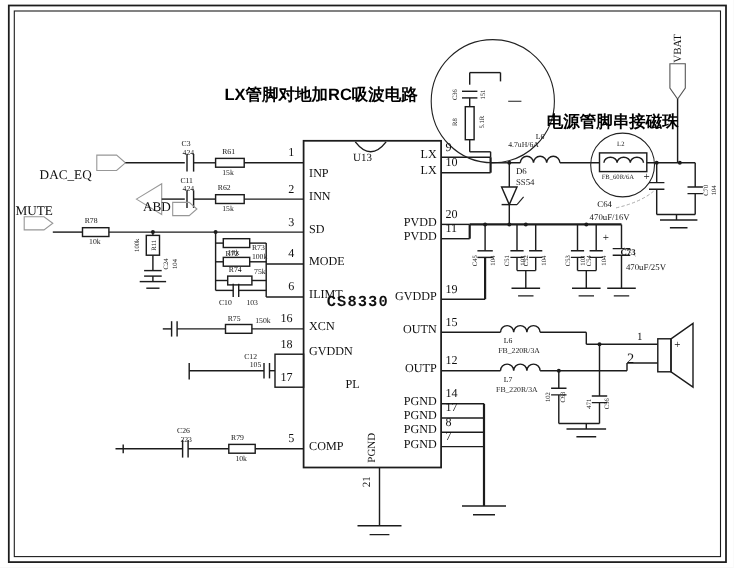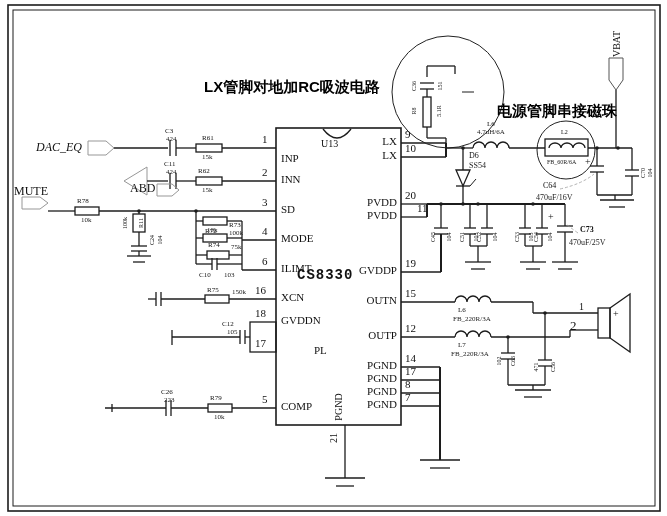--- a/index.html
+++ b/index.html
@@ -273,21 +273,21 @@
         <line x1="430" y1="468" x2="450" y2="468"></line>
       <line x1="345" y1="425" x2="345" y2="478"></line>
       <line x1="325" y1="478" x2="365" y2="478"></line>
         <line x1="336" y1="486" x2="354" y2="486"></line>
     </g>
   </svg>
 
   <div class="lbl cjk" style="left:204px;top:79px;">LX管脚对地加RC吸波电路</div>
   <div class="lbl cjk" style="left:497px;top:103px;">电源管脚串接磁珠</div>
 
-  <div class="lbl s12" style="left:36px;top:141px;font-style:italic;">DAC_EQ</div>
+  <div class="lbl s12" style="left:36px;top:153px;">DAC_EQ</div>
   <div class="lbl s12" style="left:14px;top:185px;">MUTE</div>
   <div class="lbl s12" style="left:130px;top:182px;">ABD</div>
   <div class="lbl s10 rot" style="left:601px;top:39px;width:32px;">VBAT</div>
 
   <div class="lbl s10" style="left:321px;top:139px;">U13</div>
   <div class="lbl partname" style="left:297px;top:268px;">CS8330</div>
 
   <div class="lbl iclbl" style="left:281px;top:141px;margin-top:12px;">INP</div>
   <div class="lbl iclbl" style="left:281px;top:174px;">INN</div>
   <div class="lbl iclbl" style="left:281px;top:204px;">SD</div>
@@ -316,21 +316,21 @@
   <div class="lbl iclbl right40" style="left:357px;top:295px;">OUTN</div>
   <div class="lbl iclbl right40" style="left:357px;top:330px;">OUTP</div>
   <div class="lbl iclbl right40" style="left:357px;top:360px;">PGND</div>
   <div class="lbl iclbl right40" style="left:357px;top:373px;">PGND</div>
   <div class="lbl iclbl right40" style="left:357px;top:386px;">PGND</div>
   <div class="lbl iclbl right40" style="left:357px;top:399px;">PGND</div>
 
   <div class="lbl pin" style="left:405px;top:129px;">9</div>
   <div class="lbl pin" style="left:405px;top:143px;">10</div>
   <div class="lbl pin" style="left:405px;top:190px;">20</div>
-  <div class="lbl pin" style="left:405px;top:203px;margin-left:12px;">11</div>
+  <div class="lbl pin" style="left:405px;top:203px;">11</div>
   <div class="lbl pin" style="left:405px;top:258px;">19</div>
   <div class="lbl pin" style="left:405px;top:288px;">15</div>
   <div class="lbl pin" style="left:405px;top:323px;">12</div>
   <div class="lbl pin" style="left:405px;top:353px;">14</div>
   <div class="lbl pin" style="left:405px;top:366px;">17</div>
   <div class="lbl pin" style="left:405px;top:379px;">8</div>
   <div class="lbl pin" style="left:405px;top:392px;">7</div>
 
   <div class="lbl s10 rot" style="left:324px;top:402px;width:30px;">PGND</div>
   <div class="lbl s10 rot" style="left:324px;top:433px;width:20px;">21</div>
@@ -365,21 +365,21 @@
   <div class="lbl s7 val" style="left:164px;top:397px;">223</div>
   <div class="lbl s7" style="left:210px;top:395px;">R79</div>
   <div class="lbl s7 val" style="left:214px;top:414px;">10k</div>
 
   <div class="lbl s6 rot" style="left:404px;top:83px;width:20px;">C36</div>
   <div class="lbl s6 rot" style="left:430px;top:83px;width:20px;">151</div>
   <div class="lbl s6 rot" style="left:404px;top:108px;width:20px;">R8</div>
   <div class="lbl s6 rot" style="left:427px;top:108px;width:24px;">5.1R</div>
 
   <div class="lbl s7" style="left:487px;top:121px;">L6</div>
-  <div class="lbl s7 val" style="left:477px;top:129px;">4.7uH/6A</div>
+  <div class="lbl s7 val" style="left:462px;top:129px;">4.7uH/6A</div>
   <div class="lbl s8" style="left:469px;top:152px;">D6</div>
   <div class="lbl s8 val" style="left:469px;top:162px;">SS54</div>
   <div class="lbl s6" style="left:561px;top:129px;">L2</div>
   <div class="lbl s6 val" style="left:547px;top:159px;">FB_60R/6A</div>
   <div class="lbl s10" style="left:585px;top:157px;">+</div>
   <div class="lbl s8" style="left:543px;top:182px;">C64</div>
   <div class="lbl s8 val" style="left:536px;top:194px;">470uF/16V</div>
   <div class="lbl s6 rot" style="left:633px;top:170px;width:20px;">C70</div>
   <div class="lbl s6 rot" style="left:640px;top:170px;width:20px;">104</div>
 
@@ -387,21 +387,21 @@
   <div class="lbl s6 rot" style="left:439px;top:234px;width:20px;">104</div>
   <div class="lbl s6 rot" style="left:452px;top:234px;width:20px;">C51</div>
   <div class="lbl s6 rot" style="left:466px;top:234px;width:20px;">103</div>
   <div class="lbl s6 rot" style="left:469px;top:234px;width:20px;">C52</div>
   <div class="lbl s6 rot" style="left:485px;top:234px;width:20px;">104</div>
   <div class="lbl s6 rot" style="left:507px;top:234px;width:20px;">C53</div>
   <div class="lbl s6 rot" style="left:521px;top:234px;width:20px;">103</div>
   <div class="lbl s6 rot" style="left:526px;top:234px;width:20px;">C54</div>
   <div class="lbl s6 rot" style="left:540px;top:234px;width:20px;">104</div>
   <div class="lbl s10" style="left:548px;top:212px;">+</div>
-  <div class="lbl s8" style="left:580px;top:226px;font-weight:bold;">C73</div>
+  <div class="lbl s8" style="left:564px;top:226px;font-weight:bold;">C73</div>
   <div class="lbl s8 val" style="left:569px;top:239px;">470uF/25V</div>
 
   <div class="lbl s7" style="left:458px;top:307px;">L6</div>
   <div class="lbl s7 val" style="left:453px;top:316px;">FB_220R/3A</div>
   <div class="lbl s7" style="left:458px;top:342px;">L7</div>
   <div class="lbl s7 val" style="left:451px;top:351px;">FB_220R/3A</div>
   <div class="lbl s6 rot" style="left:489px;top:358px;width:20px;">102</div>
   <div class="lbl s6 rot" style="left:503px;top:358px;width:20px;">C63</div>
   <div class="lbl s6 rot" style="left:526px;top:364px;width:20px;">471</div>
   <div class="lbl s6 rot" style="left:543px;top:364px;width:20px;">C56</div>

